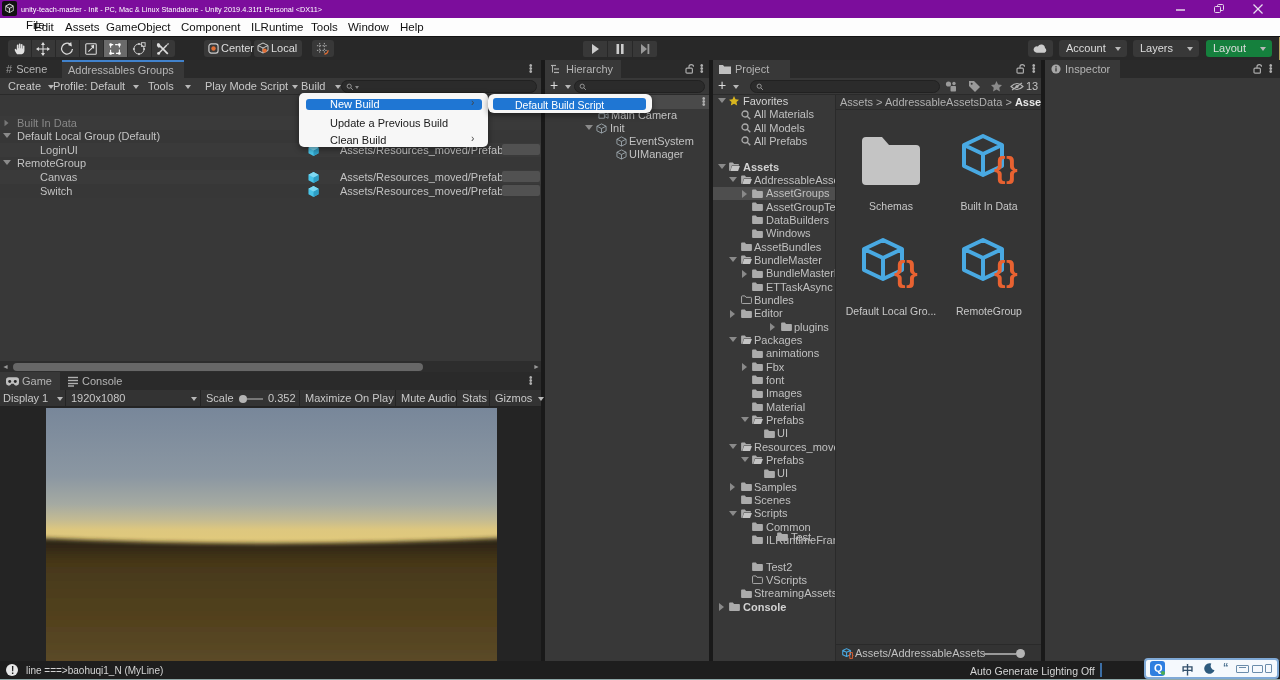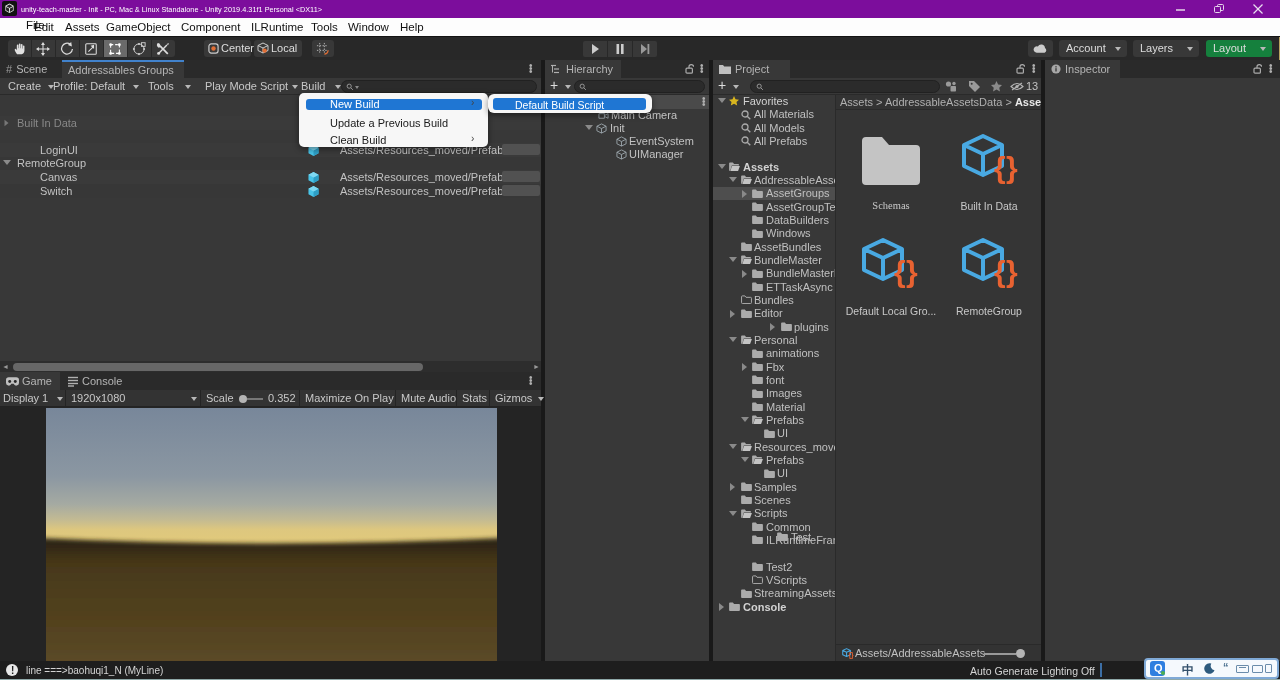--- a/index.html
+++ b/index.html
@@ -188,20 +188,24 @@
     <svg class="abs" style="left:346px;top:5px" width="8" height="8" viewBox="0 0 10 10">
         <circle cx="4" cy="4" r="2.6" fill="none" stroke="#999" stroke-width="1.2"></circle>
         <line x1="6" y1="6" x2="8.6" y2="8.6" stroke="#999" stroke-width="1.2"></line>
       </svg>
       <span class="abs" style="left:355px;top:8px;width:0;height:0;border-top:3px solid #888;border-left:2.5px solid transparent;border-right:2.5px solid transparent;"></span>
   </div>
 
   <div class="abs" style="left:0;top:56px;width:541px;height:14px;background:#3a3a3a;color:#888;">
       <span class="tri-r abs" style="left:4px;top:3px;border-left-color:#777;transform:scale(.8)"></span>
       <span class="abs" style="left:17px;top:1px;">Built In Data</span>
+    </div>
+  <div class="abs" style="left:0;top:70px;width:541px;height:13px;background:#373737;">
+      <span class="tri-d abs" style="left:3px;top:3px;"></span>
+      <span class="abs" style="left:17px;top:0px;">Default Local Group (Default)</span>
     </div>
   <div class="abs" style="left:0;top:83px;width:541px;height:14px;background:#3a3a3a;">
     <span class="abs" style="left:40px;top:1px;">LoginUI</span>
     <svg class="abs" style="left:308px;top:2px" width="11" height="11" viewBox="0 0 12 12">
         <path fill="#49c4e8" d="M6 0 L11.5 3 V9 L6 12 L0.5 9 V3Z"></path>
         <path fill="#2e9fc6" d="M6 6 L11.5 3 V9 L6 12Z"></path>
         <path fill="#7fd9f2" d="M6 0 L11.5 3 L6 6 L0.5 3Z"></path>
       </svg>
     <span class="abs" style="left:340px;top:1px;">Assets/Resources_moved/Prefab</span>
     <div class="abs" style="left:502px;top:1px;width:38px;height:11px;background:#515151;border-radius:2px;"></div>
@@ -526,21 +530,21 @@
           <path fill="#ababab" d="M0 1.5 a1 1 0 0 1 1-1 h3.2 l1.3 1.6 H11 a1 1 0 0 1 1 1 V9 a1 1 0 0 1 -1 1 H1 a1 1 0 0 1 -1-1Z"></path>
         </svg>
         <span class="abs" style="left:41px;top:0.5px;color:#c0c0c0;white-space:nowrap;">plugins</span>
       </div>
     <div class="abs" style="left:0;top:273.4px;width:122px;height:13.4px;">
         <span class="tri-d abs" style="left:16px;top:4px;"></span>
         <svg class="abs" style="left:28px;top:2px" width="11" height="9" viewBox="0 0 12 10">
           <path fill="#ababab" d="M0 1.5 a1 1 0 0 1 1-1 h3.2 l1.3 1.6 H10 a1 1 0 0 1 1 1 V4 H3 L1.2 10 H1 a1 1 0 0 1 -1-1Z"></path>
           <path fill="#c4c4c4" d="M3.2 4.5 H12 L10 10 H1.4Z"></path>
         </svg>
-        <span class="abs" style="left:41px;top:0.5px;color:#c0c0c0;white-space:nowrap;">Personal</span>
+        <span class="abs" style="left:41px;top:0.5px;color:#c0c0c0;white-space:nowrap;">Packages</span>
       </div>
     <div class="abs" style="left:0;top:286.8px;width:122px;height:13.4px;">
         <svg class="abs" style="left:39px;top:2px" width="11" height="9" viewBox="0 0 12 10">
           <path fill="#ababab" d="M0 1.5 a1 1 0 0 1 1-1 h3.2 l1.3 1.6 H11 a1 1 0 0 1 1 1 V9 a1 1 0 0 1 -1 1 H1 a1 1 0 0 1 -1-1Z"></path>
         </svg>
         <span class="abs" style="left:53px;top:0.5px;color:#c0c0c0;white-space:nowrap;">animations</span>
       </div>
     <div class="abs" style="left:0;top:300.1px;width:122px;height:13.4px;">
         <span class="tri-r abs" style="left:29px;top:3px;"></span>
         <svg class="abs" style="left:39px;top:2px" width="11" height="9" viewBox="0 0 12 10">
@@ -670,21 +674,21 @@
   <div class="vsep" style="left:122px;top:35px;background:#2a2a2a;"></div>
 
   <div class="abs" style="left:123px;top:35px;width:205px;height:549px;background:#353535;overflow:hidden;">
     <div class="abs" style="left:0;top:0;width:205px;height:15px;background:#333;border-bottom:1px solid #2a2a2a;color:#b0b0b0;">
       <span class="abs" style="left:4px;top:1px;white-space:nowrap;">Assets &gt; AddressableAssetsData &gt; <b style="color:#e8e8e8">Asse</b></span>
     </div>
 
     <svg class="abs" style="left:24px;top:40px" width="62" height="50" viewBox="0 0 62 50">
         <path fill="#c4c4c4" d="M2 6 a4 4 0 0 1 4-4 h16 l7 8 h27 a4 4 0 0 1 4 4 v32 a4 4 0 0 1 -4 4 H6 a4 4 0 0 1 -4-4Z"></path>
       </svg>
-    <div class="abs" style="left:0px;top:105px;width:110px;text-align:center;color:#c8c8c8;font-size:10.5px;font-family:Liberation Serif, serif;">Schemas</div>
+    <div class="abs" style="left:0px;top:105px;width:110px;text-align:center;color:#c8c8c8;font-size:10.5px;">Schemas</div>
 
     <svg class="abs" style="left:126px;top:38px" width="56" height="54" viewBox="0 0 56 54">
       <path fill="none" stroke="#49a9e2" stroke-width="4" stroke-linejoin="round" d="M21 3 L40 12 V33 L21 42 L2 33 V12 Z M2 12 L21 21 L40 12 M21 21 V42"></path>
       <text x="32" y="45" font-family="Liberation Sans" font-weight="bold" font-size="30" fill="#e86231">{</text>
       <text x="44" y="45" font-family="Liberation Sans" font-weight="bold" font-size="30" fill="#e86231">}</text>
     </svg>
     <div class="abs" style="left:98px;top:105px;width:110px;text-align:center;color:#c8c8c8;font-size:10.5px;">Built In Data</div>
 
     <svg class="abs" style="left:26px;top:142px" width="56" height="54" viewBox="0 0 56 54">
       <path fill="none" stroke="#49a9e2" stroke-width="4" stroke-linejoin="round" d="M21 3 L40 12 V33 L21 42 L2 33 V12 Z M2 12 L21 21 L40 12 M21 21 V42"></path>

